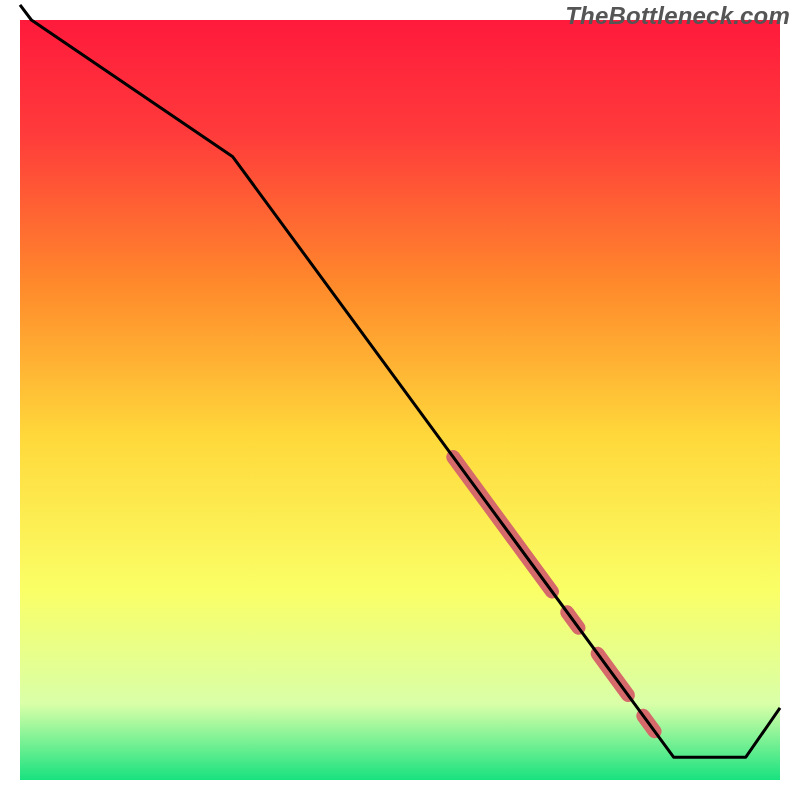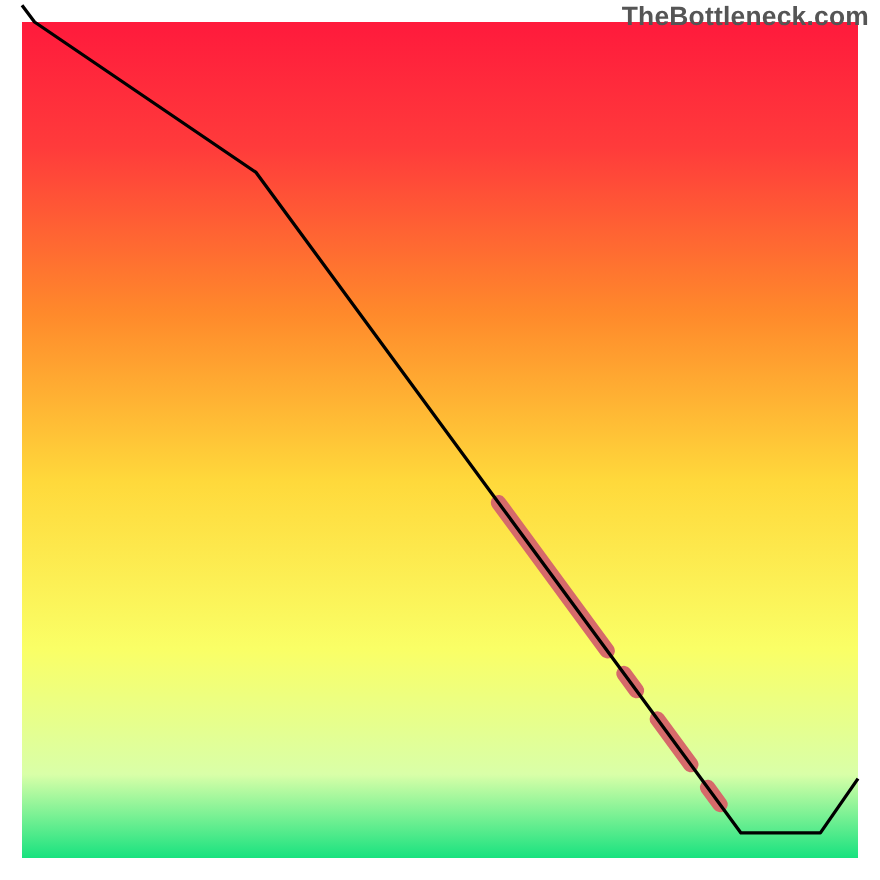--- a/index.html
+++ b/index.html
@@ -1,17 +1,17 @@
 <!DOCTYPE html>
 <html><head>
 <meta charset="utf-8">
 <style>
 html, body { margin: 0; padding: 0; }
 body { width: 800px; height: 800px; overflow: hidden; background: #fff; }
-.frame { position: relative; width: 800px; height: 740px; }
+.frame { position: relative; width: 800px; height: 740px; font-style: italic; }
 .watermark {
   position: absolute; top: 2px; right: 10px;
   font-family: Arial, Helvetica, sans-serif; font-size: 24px;
   font-weight: 600; color: #555; letter-spacing: 0.2px; z-index: 10;
 }
 svg { position: absolute; top: 0; left: 0; display: block; }
 </style>
 </head>
 <body>
 

